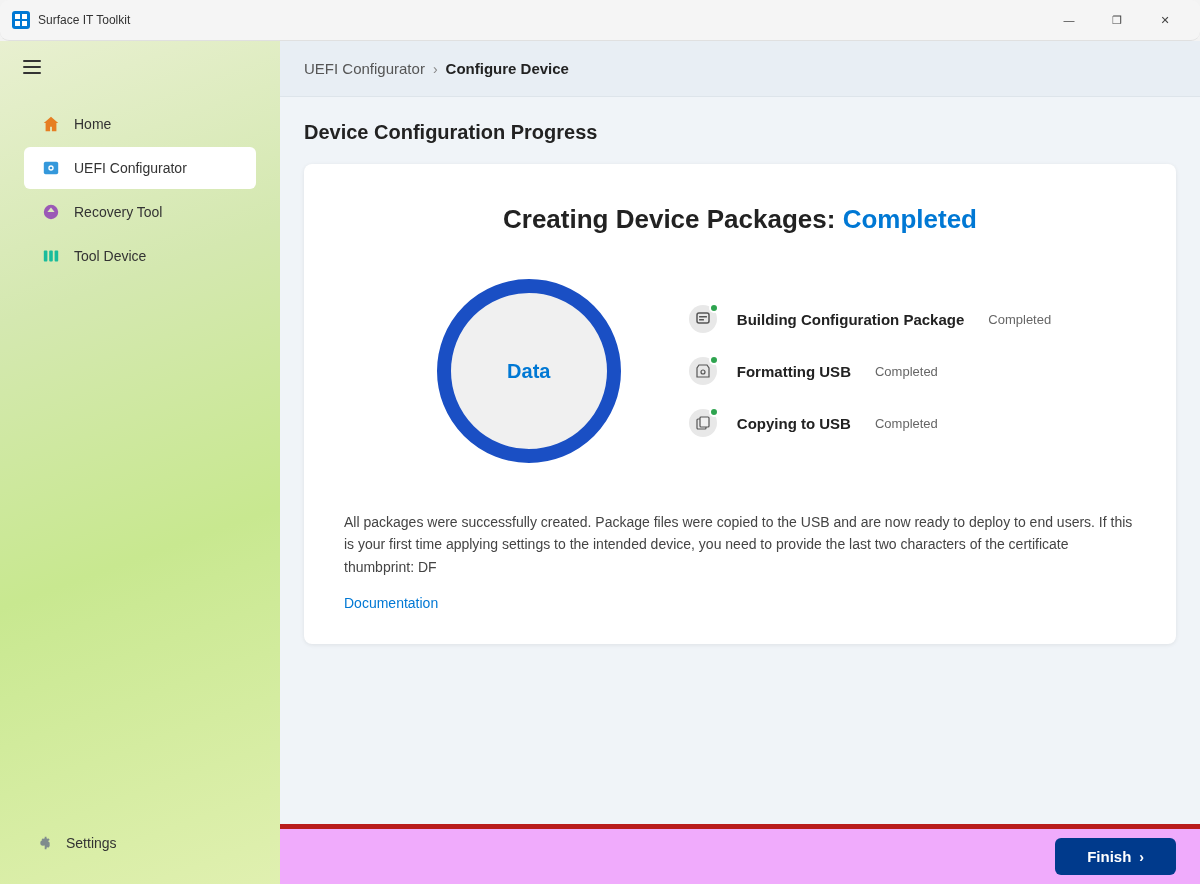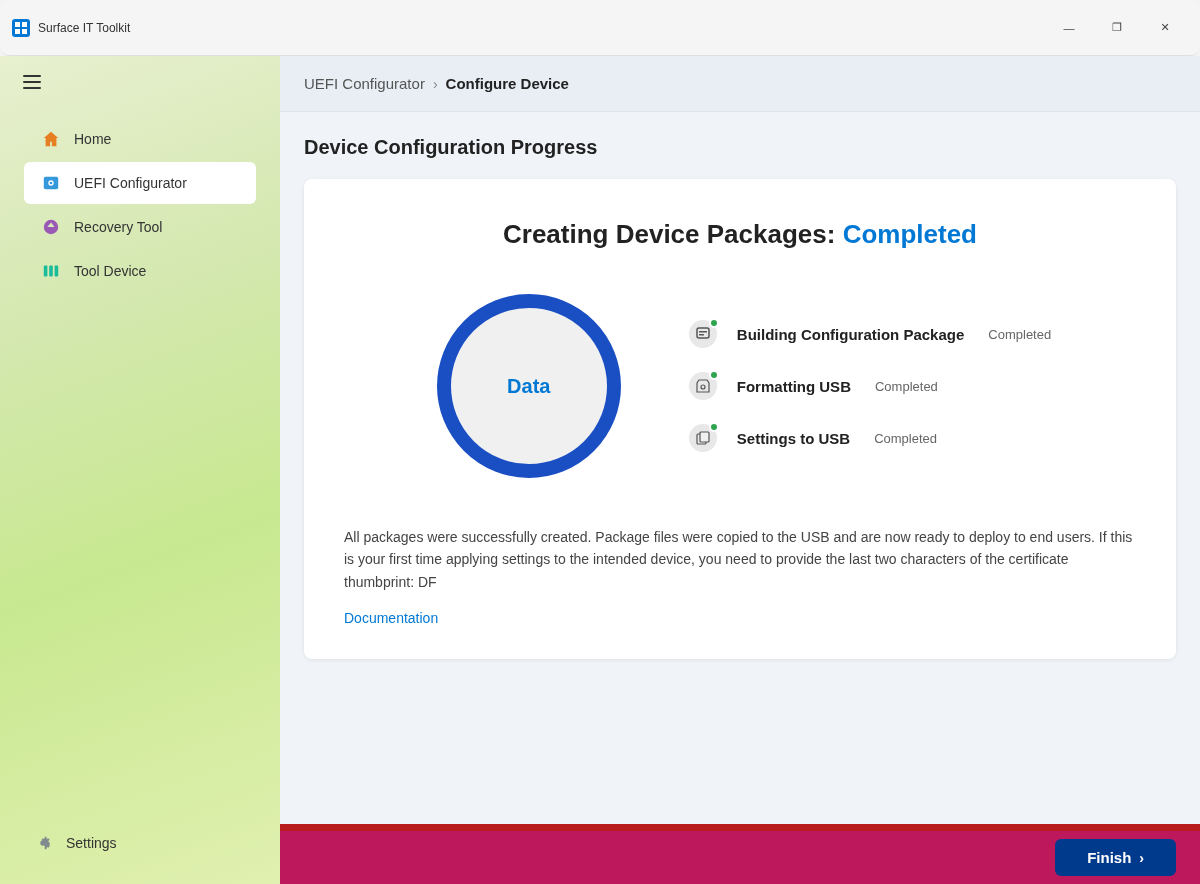--- a/index.html
+++ b/index.html
@@ -8,21 +8,21 @@
       height: 884px;
       font-family: 'Segoe UI', Arial, sans-serif;
       background: #f3f3f3;
       overflow: hidden;
       display: flex;
       flex-direction: column;
     }
 
     
     .title-bar {
-      height: 56px;
+      height: 41px;
       background: #f5f5f5;
       display: flex;
       align-items: center;
       justify-content: space-between;
       padding: 6px 12px;
       border-bottom: 1px solid #e0e0e0;
       flex-shrink: 0;
       border-radius: 9px;
     }
     .title-bar-left {
@@ -298,22 +298,22 @@
       cursor: pointer;
     }
 
     
     .page-footer {
       height: 60px;
       display: flex;
       align-items: center;
       justify-content: flex-end;
       padding: 0 24px;
-      background: #be185d;
-      border-top: 7px solid #b91c1c;
+      background: #f0abfc;
+      border-top: 5px solid #b91c1c;
       flex-shrink: 0;
     }
     .finish-btn {
       background: #003a8c;
       color: #fff;
       border: none;
       border-radius: 6px;
       padding: 10px 32px;
       font-size: 15px;
       font-weight: 600;
@@ -488,21 +488,21 @@
             <div class="step-item">
               <div class="step-icon-wrap">
                 <div class="step-icon-circle">
                   <svg width="16" height="16" viewBox="0 0 16 16">
                       <rect x="2" y="4" width="9" height="10" rx="1" fill="none" stroke="#555" stroke-width="1.2"></rect>
                       <rect x="5" y="2" width="9" height="10" rx="1" fill="#f0f0f0" stroke="#555" stroke-width="1.2"></rect>
                     </svg>
                 </div>
                 <div class="step-dot"></div>
               </div>
-              <span class="step-name">Settings to USB</span>
+              <span class="step-name">Copying to USB</span>
               <span class="step-status">Completed</span>
             </div>
 
           </div>
         </div>
 
         
         <p class="description-text">All packages were successfully created. Package files were copied to the USB and are now ready to deploy to end users. If this is your first time applying settings to the intended device, you need to provide the last two characters of the certificate thumbprint: DF</p>
 
         

